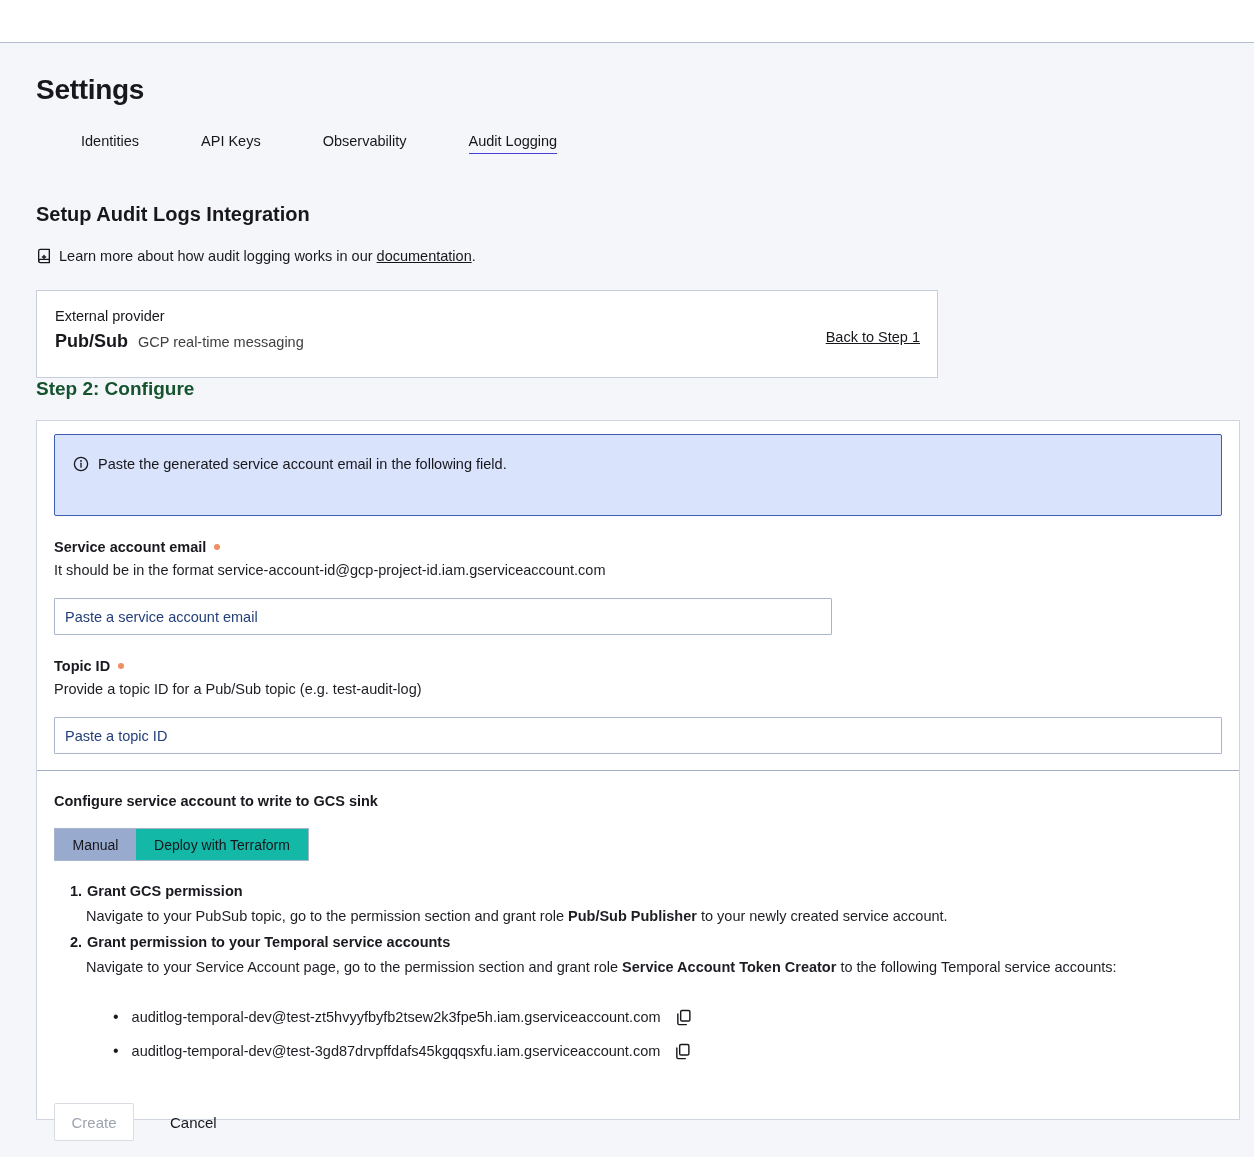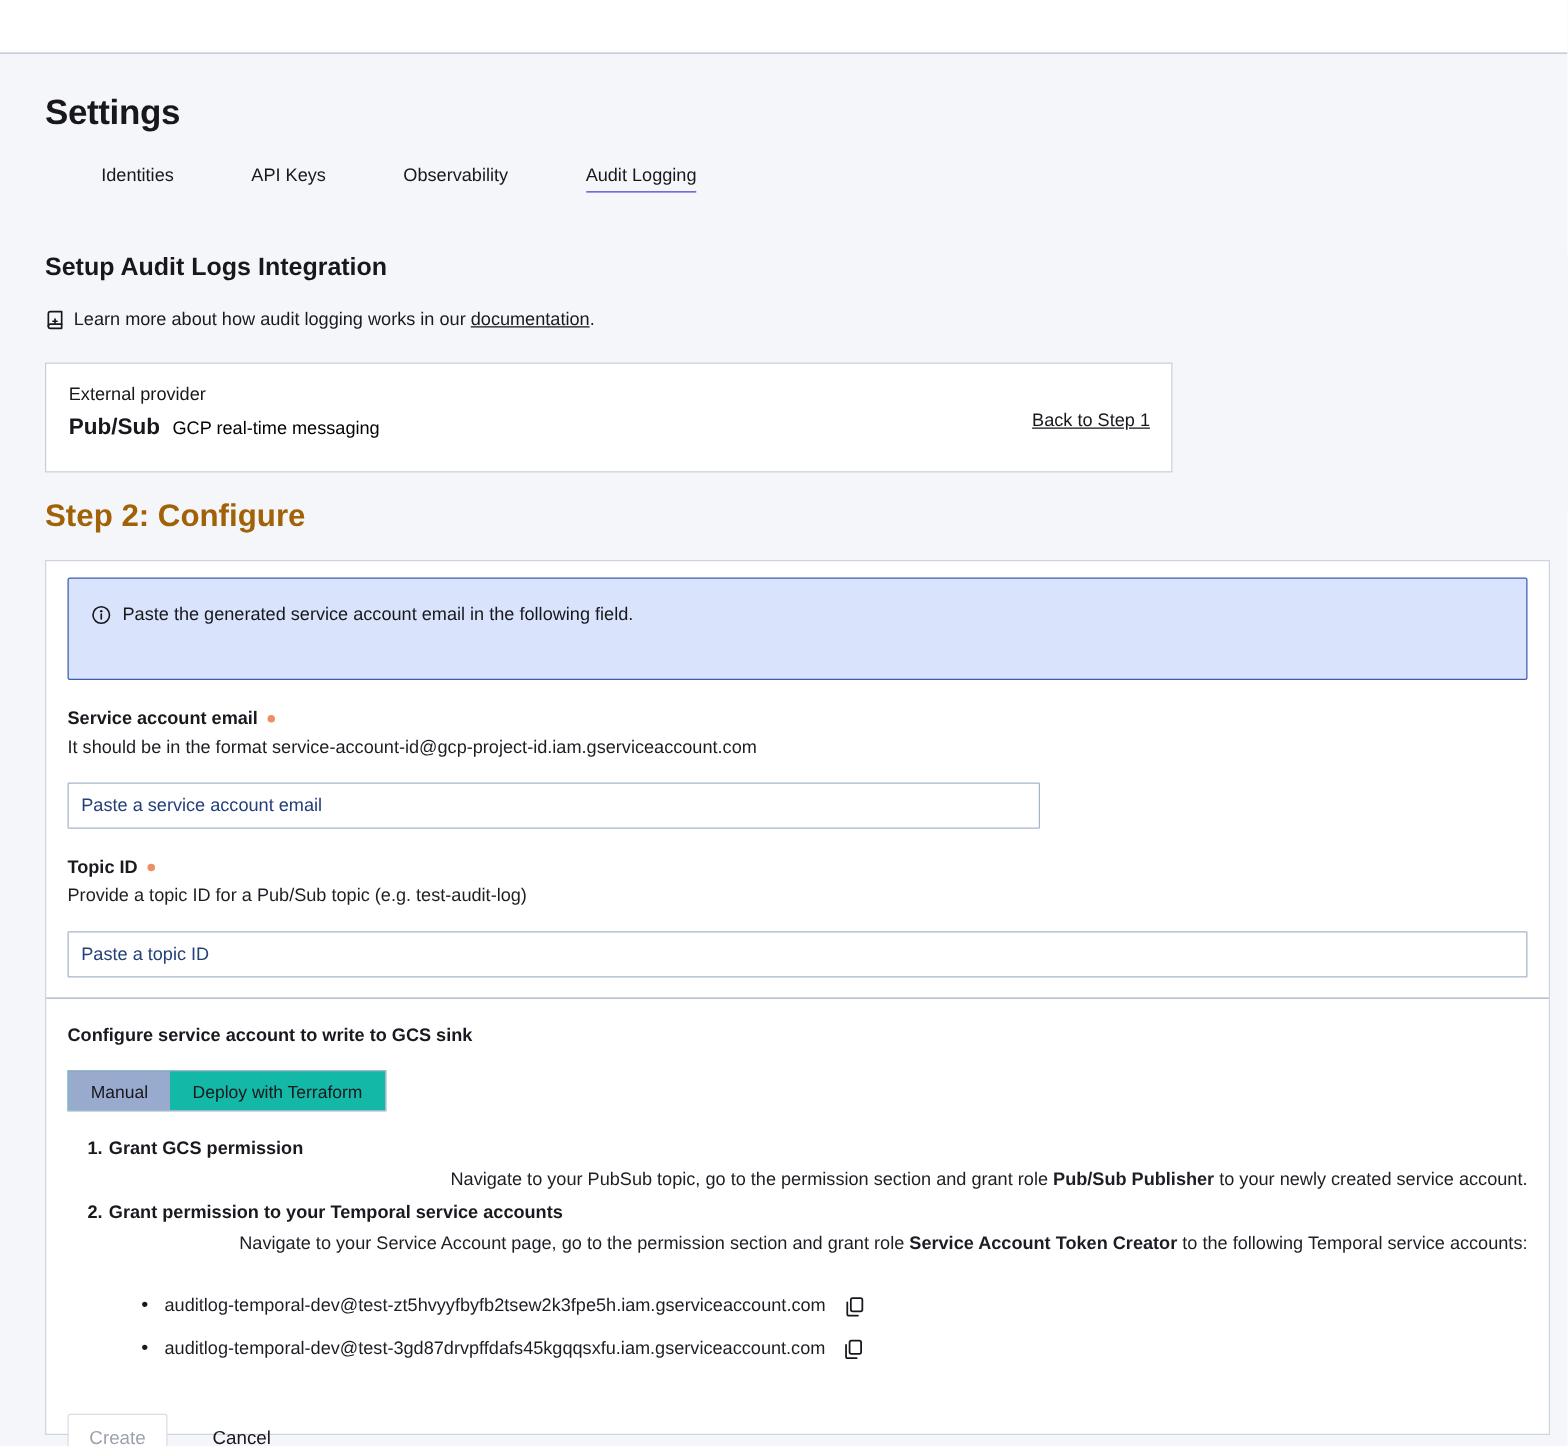--- a/index.html
+++ b/index.html
@@ -58,27 +58,26 @@
     height: 88px;
     background: #ffffff;
     border: 1px solid #c7cedb;
     padding: 17px 17px 0 18px;
     display: flex;
     justify-content: space-between;
   }
   .provider-label { font-size: 14.5px; color: #17171c; }
   .provider-row { margin-top: 7px; display: flex; align-items: baseline; gap: 10px; }
   .provider-name { font-size: 18px; font-weight: 700; color: #17171c; }
-  .provider-desc { font-size: 14.5px; color: #000000; }
+  .provider-desc { font-size: 14.5px; color: #404040; }
   .back-link { margin-top: 21px; font-size: 14.5px; white-space: nowrap; text-align: center; }
   h2.step-title {
-    margin-top: 21px;
-    font-size: 25px;
+    font-size: 19px;
     font-weight: 700;
-    color: #a16207;
+    color: #14532d;
   }
   .config-panel {
     margin-top: 20px;
     width: 1204px;
     height: 700px;
     background: #ffffff;
     border: 1px solid #ced5e1;
     padding: 13px 17px 15px 17px;
   }
   .info-box {
@@ -145,21 +144,21 @@
     color: #17171c;
   }
   .segment.active { background: #98aacd; }
   .segment-manual { width: 81px; }
   .segment-terraform { width: 172px; }
   .steps-list { margin-top: 18px; padding-left: 16px; }
   .step-item { margin-bottom: 1px; }
   .step-title-row { display: flex; gap: 5px; line-height: 25px; }
   .step-num { font-weight: 600; }
   .step-name { font-weight: 600; }
-  .step-desc { padding-left: 16px; line-height: 25px; color: #1d1d24; text-align: right; }
+  .step-desc { padding-left: 16px; line-height: 25px; color: #1d1d24; }
   .b { font-weight: 700; }
   .sa-list { margin-top: 29px; }
   .sa-item {
     display: flex;
     align-items: center;
     padding-left: 59px;
     margin-bottom: 18px;
     height: 16px;
   }
   .sa-bullet { font-size: 16px; line-height: 16px; margin-right: 13px; }

